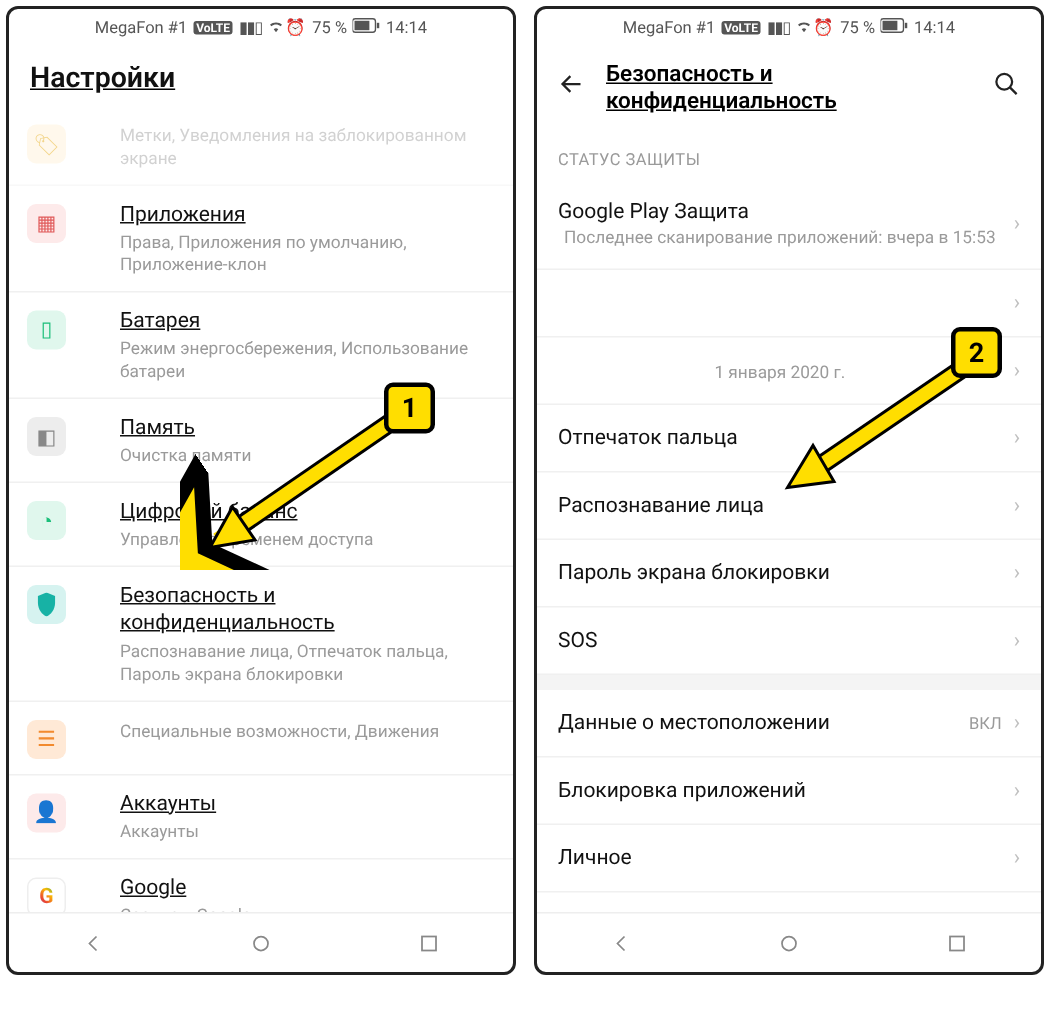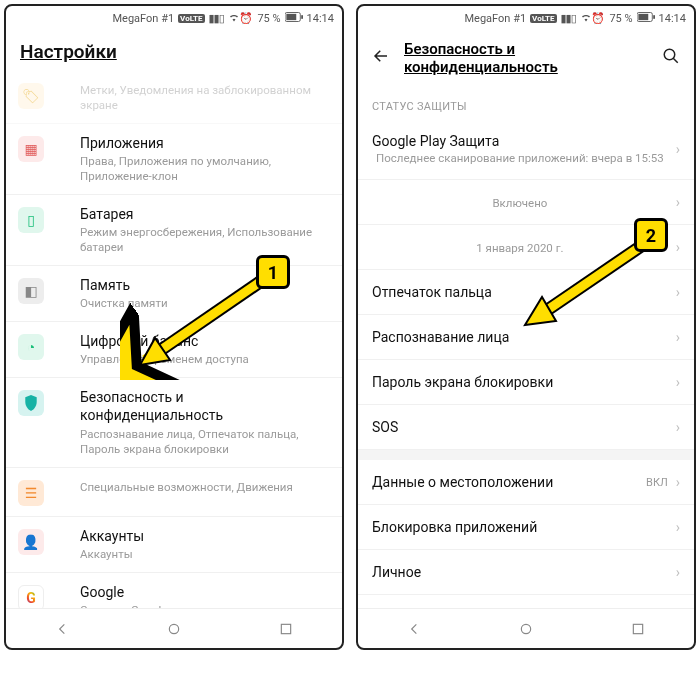--- a/index.html
+++ b/index.html
@@ -22,21 +22,21 @@
     border: 2px solid #222;
     border-radius: 8px;
     background: #fff;
     overflow: hidden;
     position: relative;
     display: flex;
     flex-direction: column;
   }
   .statusbar {
     display: flex;
-    justify-content: flex-end;
+    justify-content: center;
     align-items: center;
     height: 24px;
     padding: 0 8px;
     font-size: 11px;
     color: #555;
   }
   .statusbar .left, .statusbar .right { display: flex; align-items: center; gap: 4px; }
   .statusbar .sig { letter-spacing: -1px; }
   .statusbar .badge { background:#555; color:#fff; font-size:8px; padding:0 2px; border-radius:2px; font-weight:bold; }
   .header {
@@ -59,21 +59,21 @@
   }
   .row .icon {
     width: 26px; height: 26px;
     border-radius: 6px;
     display: flex; align-items: center; justify-content: center;
     flex-shrink: 0;
     margin-top: 2px;
     font-size: 14px;
   }
   .row .texts { flex: 1; min-width:0;margin-left:24px; }
-  .row .title { font-size: 14px; color: #111; line-height: 1.3; }
+  .row .title { font-size: 14px; color: #111; line-height: 1.3; text-decoration: underline; }
   .row .sub { font-size: 11.5px; color: #9a9a9a; line-height: 1.3; margin-top: 2px; }
   .section-label {
     font-size: 11px;
     color: #9a9a9a;
     padding: 16px 14px 6px 14px;
     letter-spacing: 0.3px;
   }
   .srow {
     display: flex;
     align-items: center;
@@ -291,21 +291,20 @@
 
       <div class="srow">
         <div class="stx">
           <div class="sttl">Google Play Защита</div>
           <div class="ssub">Последнее сканирование приложений: вчера в 15:53</div>
         </div>
         <span class="chev">›</span>
       </div>
       <div class="srow">
         <div class="stx">
-          <div class="ssub">Включено</div>
         </div>
         <span class="chev">›</span>
       </div>
       <div class="srow">
         <div class="stx">
           <div class="ssub">1 января 2020 г.</div>
         </div>
         <span class="chev">›</span>
       </div>
 

